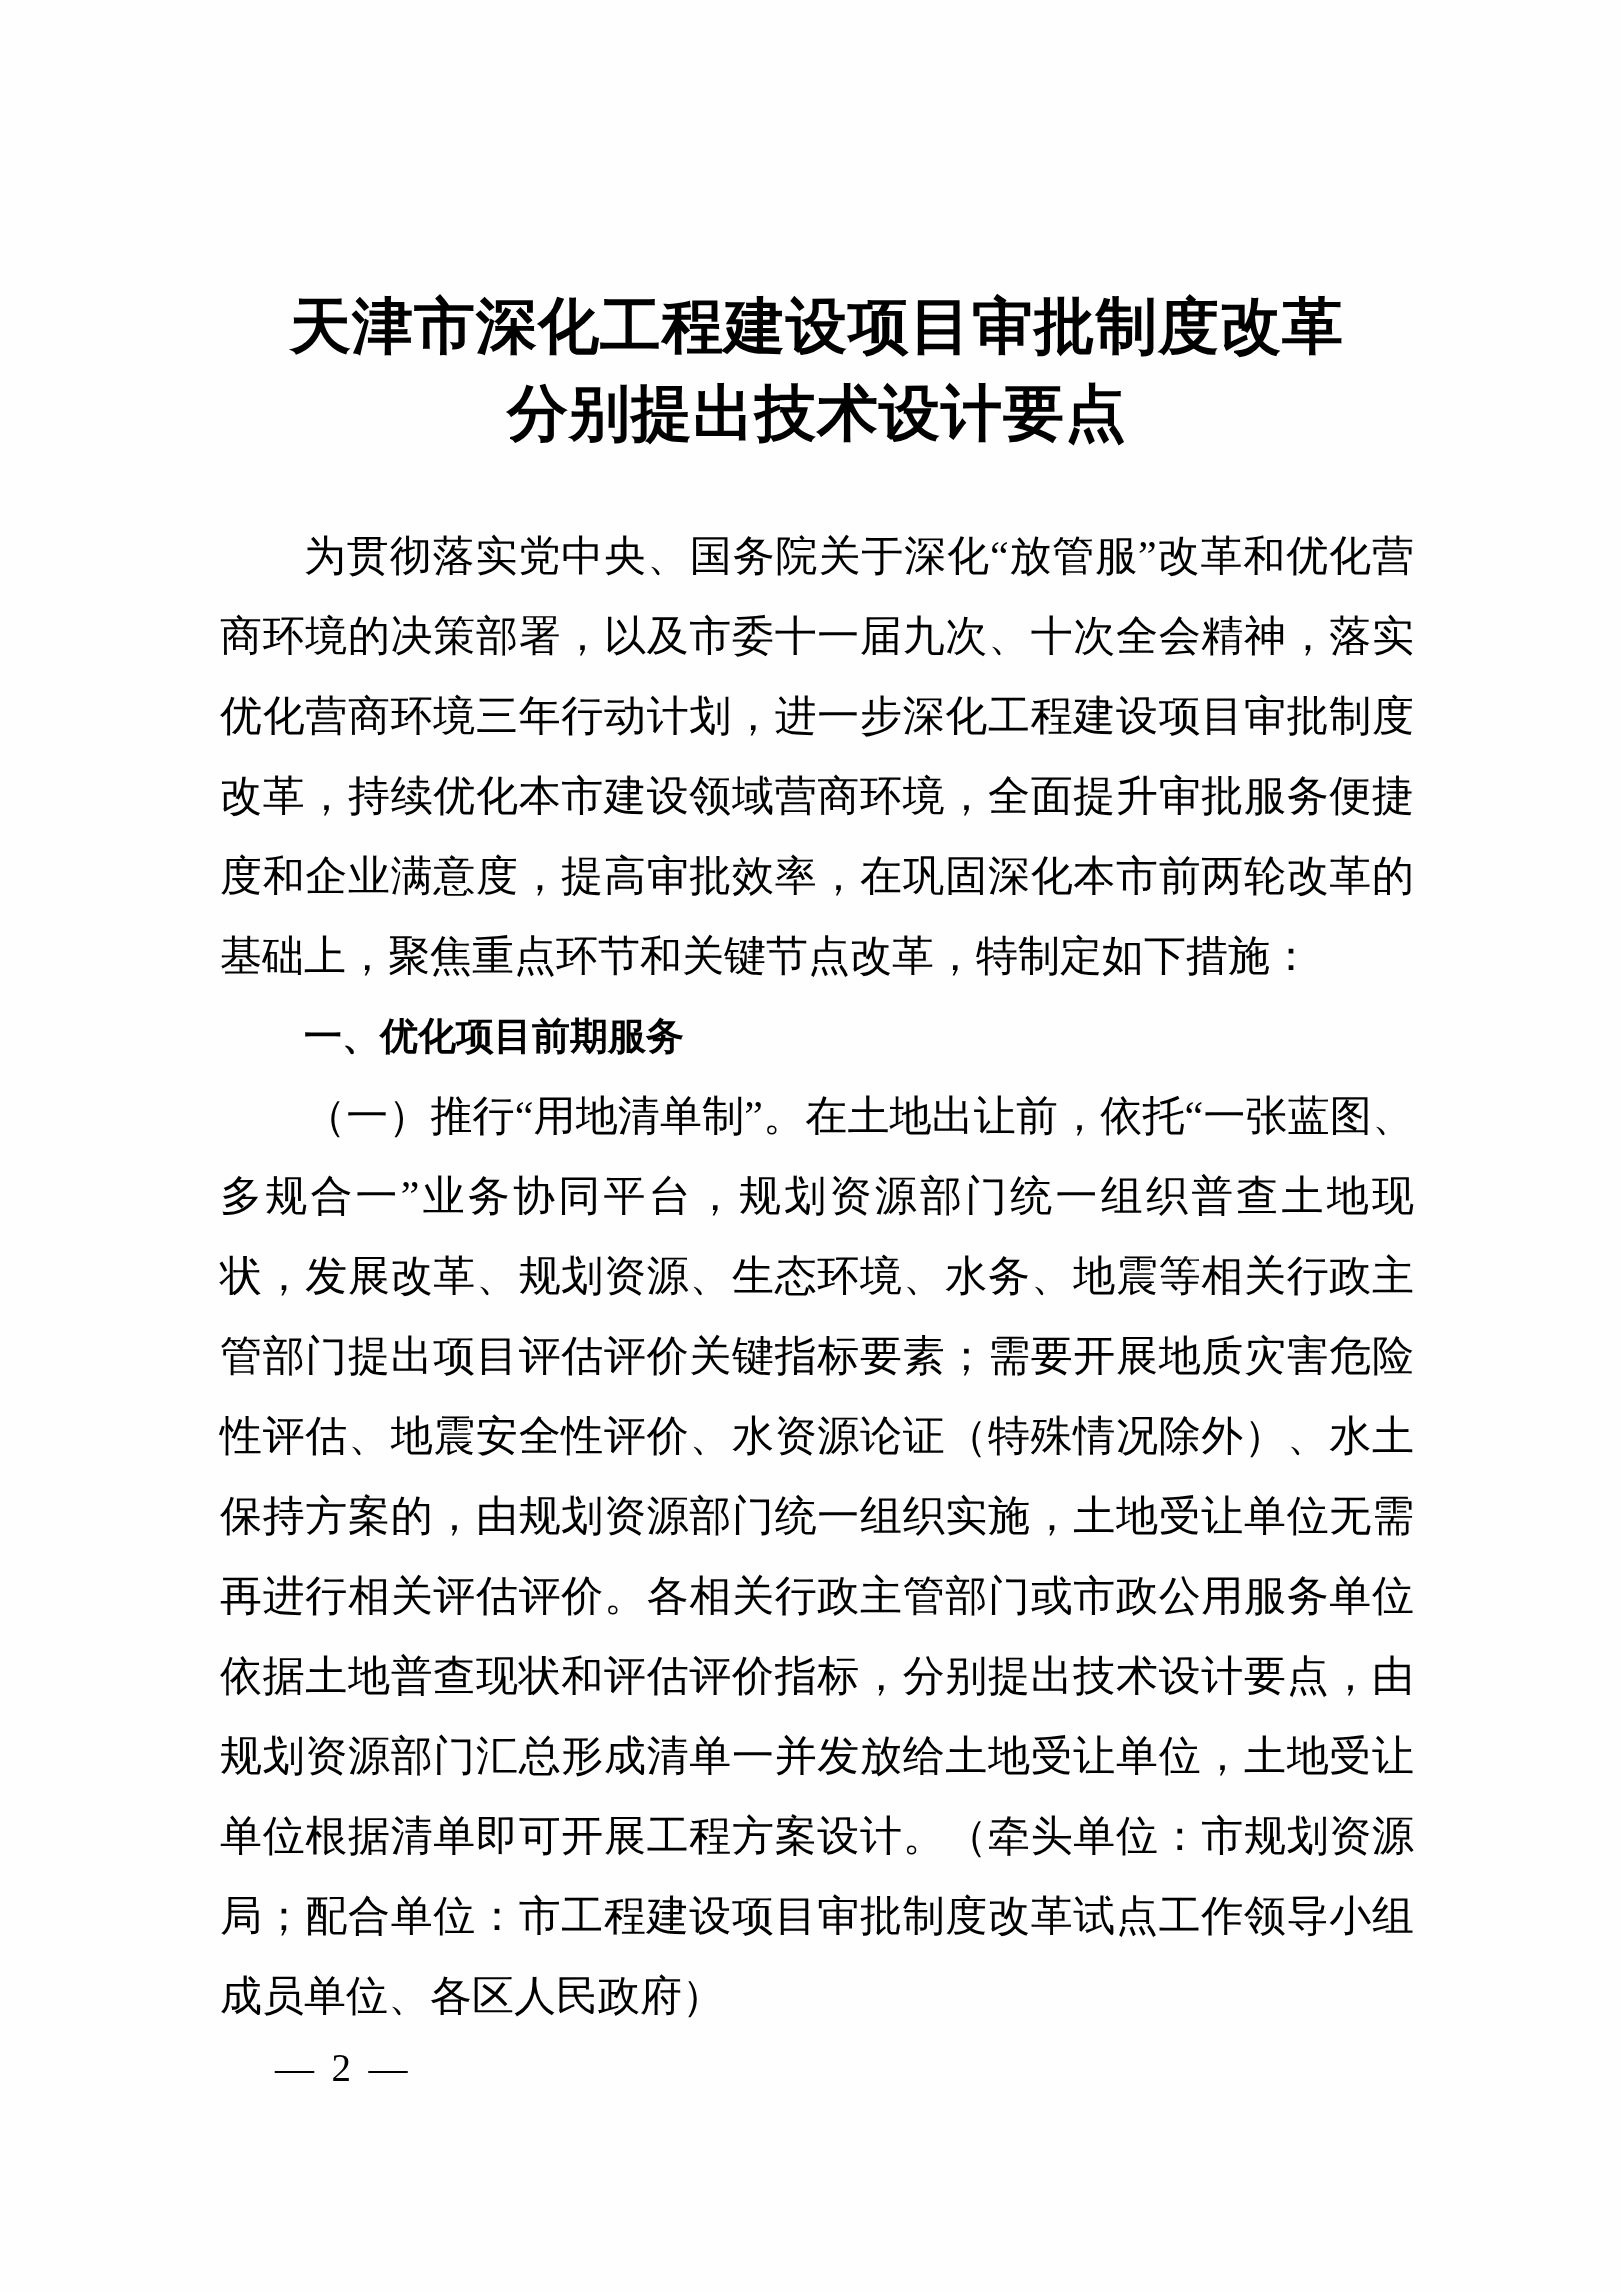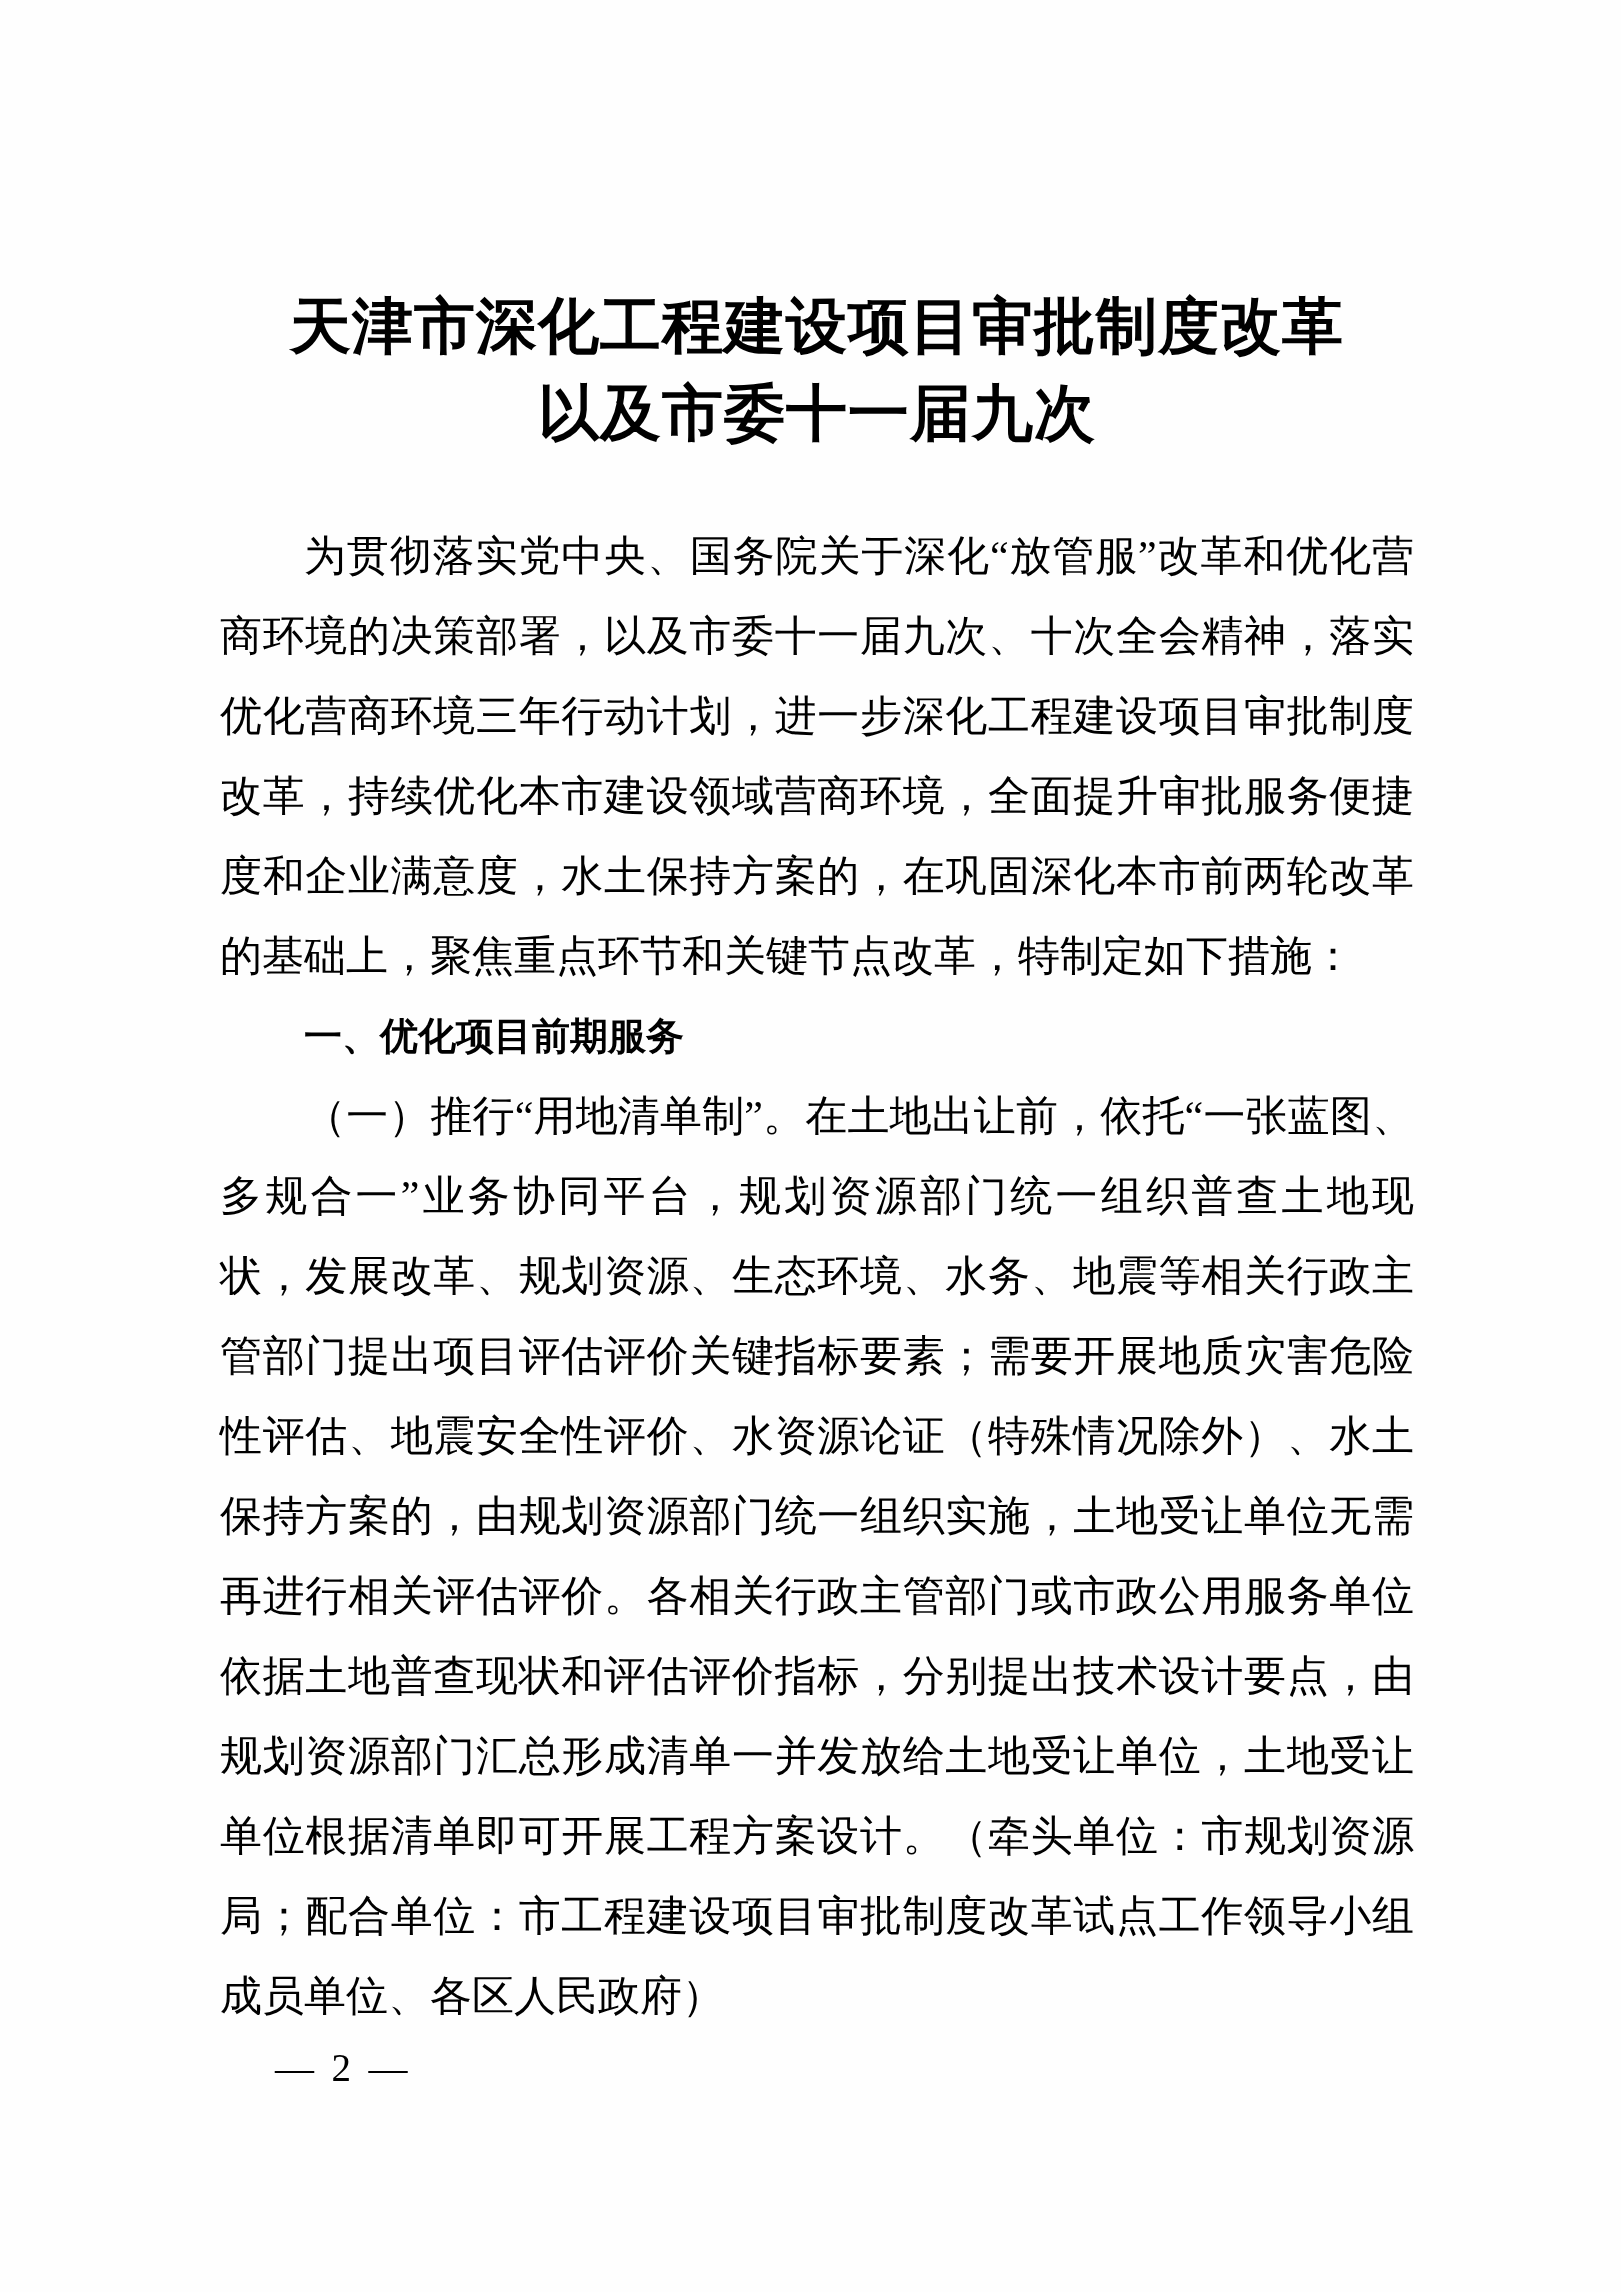--- a/index.html
+++ b/index.html
@@ -56,25 +56,25 @@
   }
 </style>
 </head>
 <body>
 
 <div class="page">
   <div class="text-block">
 
     <div class="doc-title">
       <div>天津市深化工程建设项目审批制度改革</div>
-      <div>以及市委十一届九次</div>
+      <div>分别提出技术设计要点</div>
     </div>
 
     <div class="body-text">
-      <p>为贯彻落实党中央、国务院关于深化“放管服”改革和优化营商环境的决策部署，以及市委十一届九次、十次全会精神，落实优化营商环境三年行动计划，进一步深化工程建设项目审批制度改革，持续优化本市建设领域营商环境，全面提升审批服务便捷度和企业满意度，水土保持方案的，在巩固深化本市前两轮改革的基础上，聚焦重点环节和关键节点改革，特制定如下措施：</p>
+      <p>为贯彻落实党中央、国务院关于深化“放管服”改革和优化营商环境的决策部署，以及市委十一届九次、十次全会精神，落实优化营商环境三年行动计划，进一步深化工程建设项目审批制度改革，持续优化本市建设领域营商环境，全面提升审批服务便捷度和企业满意度，提高审批效率，在巩固深化本市前两轮改革的基础上，聚焦重点环节和关键节点改革，特制定如下措施：</p>
 
       <p class="section-heading">一、优化项目前期服务</p>
 
       <p>（一）推行“用地清单制”。在土地出让前，依托“一张蓝图、多规合一”业务协同平台，规划资源部门统一组织普查土地现状，发展改革、规划资源、生态环境、水务、地震等相关行政主管部门提出项目评估评价关键指标要素；需要开展地质灾害危险性评估、地震安全性评价、水资源论证（特殊情况除外）、水土保持方案的，由规划资源部门统一组织实施，土地受让单位无需再进行相关评估评价。各相关行政主管部门或市政公用服务单位依据土地普查现状和评估评价指标，分别提出技术设计要点，由规划资源部门汇总形成清单一并发放给土地受让单位，土地受让单位根据清单即可开展工程方案设计。（牵头单位：市规划资源局；配合单位：市工程建设项目审批制度改革试点工作领导小组成员单位、各区人民政府）</p>
 
       <div class="page-footer">— 2 —</div>
     </div>
 
   </div>
 </div>

